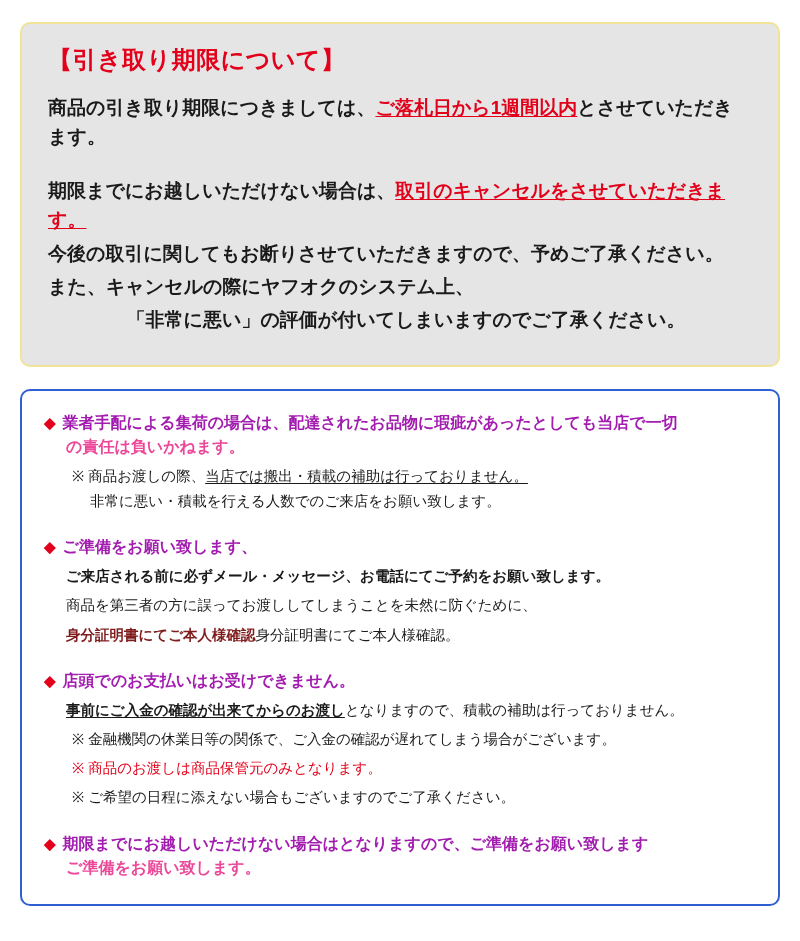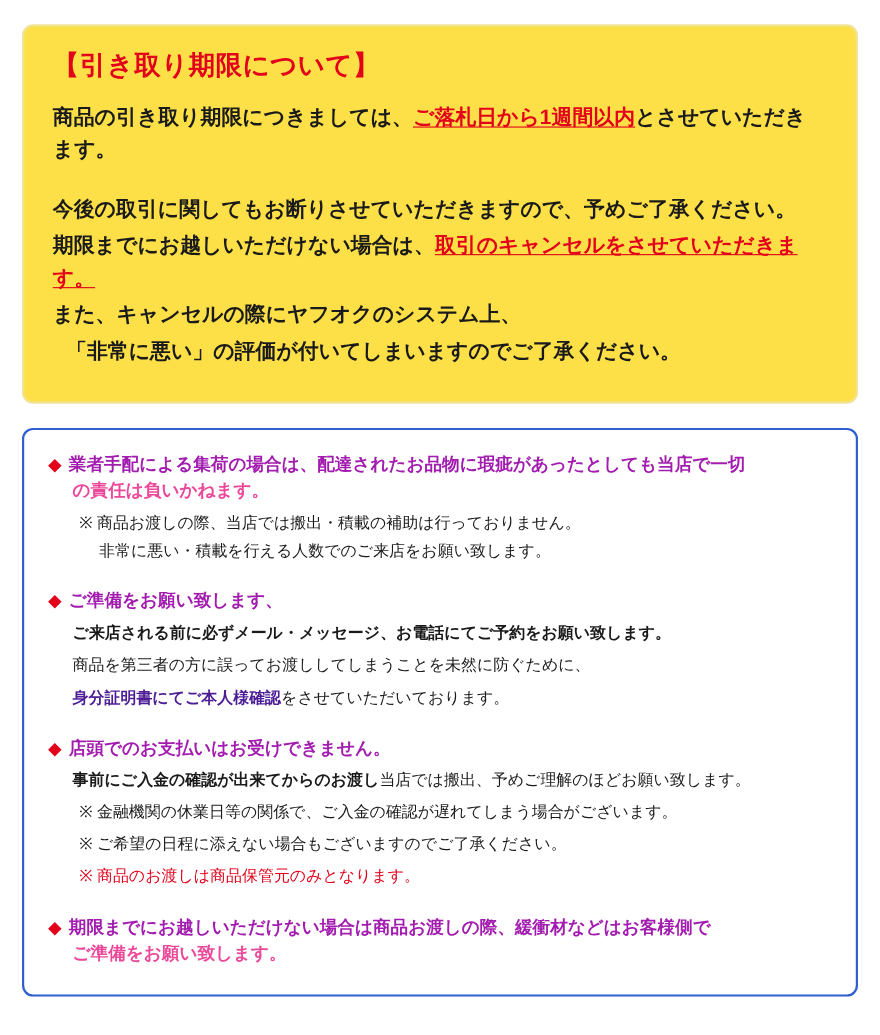--- a/index.html
+++ b/index.html
@@ -20,21 +20,21 @@
     box-sizing: border-box;
     padding: 22px 20px 0 20px;
     position: relative;
   }
 
   
   .panel-deadline {
     box-sizing: border-box;
     border: 2px solid #f2e39a;
     border-radius: 10px;
-    background: #fde047;
+    background: #e5e5e5;
     padding: 22px 26px 26px 26px;
     margin-bottom: 22px;
   }
   .panel-deadline h2 {
     margin: 0 0 18px 0;
     font-size: 24px;
     font-weight: bold;
     color: #e2001a;
     letter-spacing: 0.5px;
     line-height: 1.2;
@@ -49,20 +49,21 @@
   .d-gap {
     height: 20px;
   }
   .red-u {
     color: #e2001a;
     text-decoration: underline;
     text-underline-offset: 2px;
   }
   .indent-1 {
     padding-left: 12px;
+    text-align: center;
   }
 
   
   .panel-rules {
     box-sizing: border-box;
     border: 2px solid #2f5fd0;
     border-radius: 10px;
     background: #ffffff;
     padding: 20px 24px 24px 22px;
   }
@@ -110,56 +111,57 @@
   }
   .sub-line.note {
     font-weight: normal;
     padding-left: 28px;
   }
   .sub-line.note2 {
     font-weight: normal;
     padding-left: 46px;
   }
   .sub-line.blue {
-    color: #4c1d95;
+    color: #7f1d1d;
     font-weight: bold;
   }
   .sub-line.red-note {
     color: #e2001a;
     font-weight: normal;
     padding-left: 28px;
   }
   .mark {
     margin-right: 4px;
   }
   .u-black {
+    text-decoration: underline;
     text-underline-offset: 2px;
   }
   .tight {
     margin-top: 2px;
   }
 </style>
 </head>
 <body>
 
 <div class="page">
 
   <section class="panel-deadline">
     <h2>【引き取り期限について】</h2>
 
     <p class="d-line">
       <span>商品の引き取り期限につきましては、</span><span class="red-u">ご落札日から1週間以内</span><span>とさせていただきます。</span>
     </p>
 
     <div class="d-gap"></div>
 
-    <p class="d-line">今後の取引に関してもお断りさせていただきますので、予めご了承ください。</p>
     <p class="d-line">
       <span>期限までにお越しいただけない場合は、</span><span class="red-u">取引のキャンセルをさせていただきます。</span>
     </p>
+    <p class="d-line">今後の取引に関してもお断りさせていただきますので、予めご了承ください。</p>
     <p class="d-line">また、キャンセルの際にヤフオクのシステム上、</p>
     <p class="d-line indent-1">「非常に悪い」の評価が付いてしまいますのでご了承ください。</p>
   </section>
 
   <section class="panel-rules">
 
     <div class="rule-block">
       <div class="rule-head">
         <span class="diamond">◆</span>
         <span class="rule-head-text">業者手配による集荷の場合は、配達されたお品物に瑕疵があったとしても当店で一切</span>
@@ -173,45 +175,45 @@
     </div>
 
     <div class="rule-block">
       <div class="rule-head">
         <span class="diamond">◆</span>
         <span class="rule-head-text">ご準備をお願い致します、</span>
       </div>
       <div class="sub-line">ご来店される前に必ずメール・メッセージ、お電話にてご予約をお願い致します。</div>
       <div class="sub-line" style="font-weight:normal">商品を第三者の方に誤ってお渡ししてしまうことを未然に防ぐために、</div>
       <div class="sub-line" style="font-weight:normal">
-        <span class="sub-line blue" style="padding-left:0;margin:0;display:inline">身分証明書にてご本人様確認</span><span>をさせていただいております。</span>
+        <span class="sub-line blue" style="padding-left:0;margin:0;display:inline">身分証明書にてご本人様確認</span><span>身分証明書にてご本人様確認。</span>
       </div>
     </div>
 
     <div class="rule-block">
       <div class="rule-head">
         <span class="diamond">◆</span>
         <span class="rule-head-text u">店頭でのお支払いはお受けできません。</span>
       </div>
       <div class="sub-line" style="font-weight:normal">
-        <span class="u-black" style="font-weight:bold">事前にご入金の確認が出来てからのお渡し</span><span>当店では搬出、予めご理解のほどお願い致します。</span>
+        <span class="u-black" style="font-weight:bold">事前にご入金の確認が出来てからのお渡し</span><span>となりますので、積載の補助は行っておりません。</span>
       </div>
       <div class="sub-line note">
         <span class="mark">※</span><span>金融機関の休業日等の関係で、ご入金の確認が遅れてしまう場合がございます。</span>
       </div>
+      <div class="sub-line red-note">
+        <span class="mark">※</span><span>商品のお渡しは商品保管元のみとなります。</span>
+      </div>
       <div class="sub-line note">
         <span class="mark">※</span><span>ご希望の日程に添えない場合もございますのでご了承ください。</span>
       </div>
-      <div class="sub-line red-note">
-        <span class="mark">※</span><span>商品のお渡しは商品保管元のみとなります。</span>
-      </div>
-    </div>
-
-    <div class="rule-block">
-      <div class="rule-head">
-        <span class="diamond">◆</span>
-        <span class="rule-head-text"><span class="rule-head-text u">期限までにお越しいただけない場合は</span><span>商品お渡しの際、緩衝材などはお客様側で</span></span>
+    </div>
+
+    <div class="rule-block">
+      <div class="rule-head">
+        <span class="diamond">◆</span>
+        <span class="rule-head-text"><span class="rule-head-text u">期限までにお越しいただけない場合は</span><span>となりますので、ご準備をお願い致します</span></span>
       </div>
       <div class="rule-head-cont">ご準備をお願い致します。</div>
     </div>
 
   </section>
 </div>
 
 </body></html>

